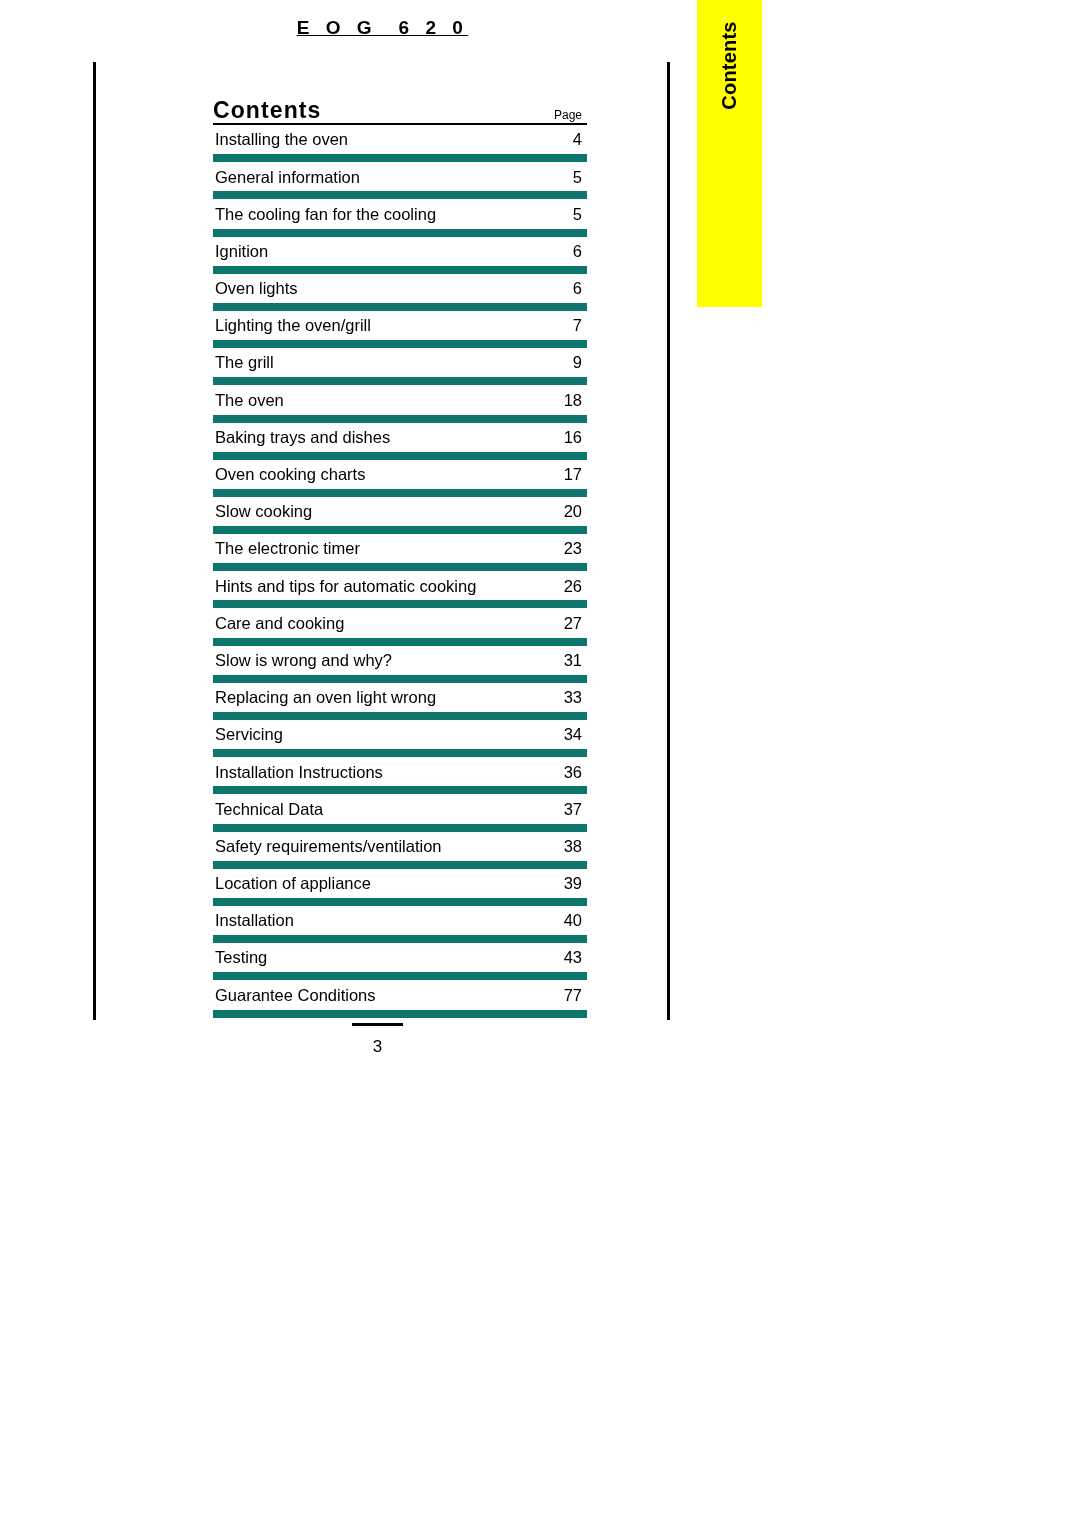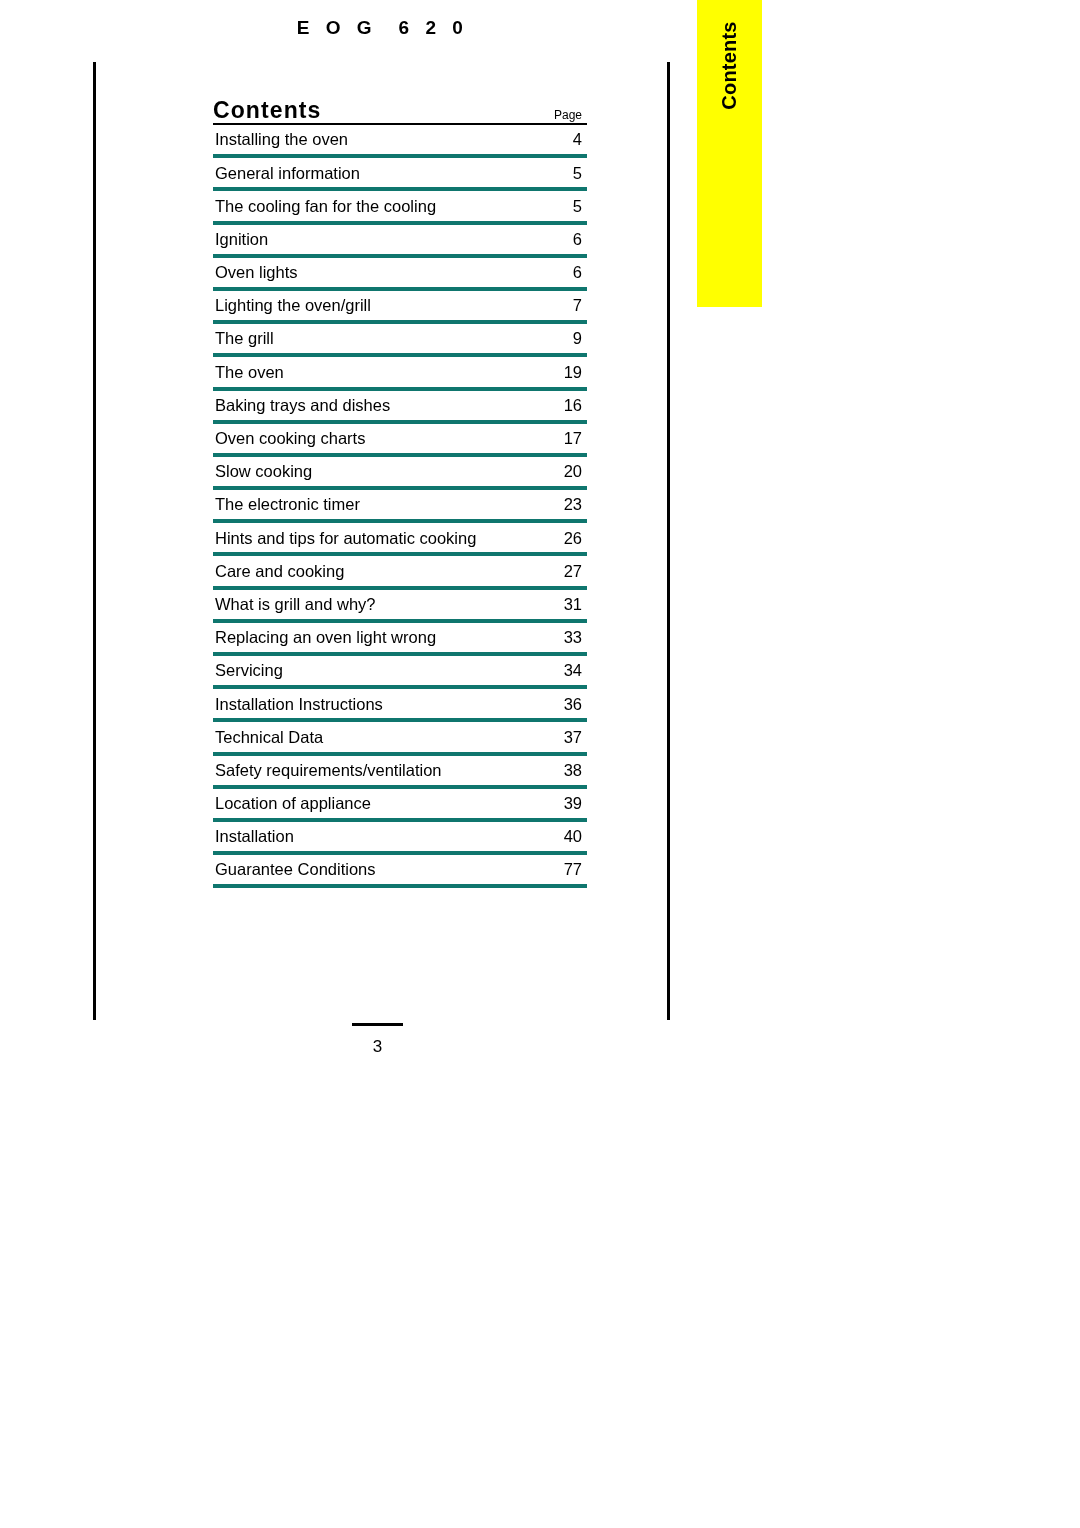--- a/index.html
+++ b/index.html
@@ -21,20 +21,21 @@
     position: absolute;
     left: 0;
     top: 17px;
     width: 765px;
     text-align: center;
     font-size: 19px;
     font-weight: bold;
     letter-spacing: 5.5px;
     color: #000;
     white-space: pre;
+    text-decoration: underline;
   }
 
   
   .rule-vertical {
     position: absolute;
     top: 62px;
     height: 958px;
     width: 3px;
     background: #000;
   }
@@ -101,21 +102,21 @@
 
   
   .toc {
     border-top: 2px solid #000;
   }
   .toc-row {
     display: flex;
     align-items: center;
     justify-content: space-between;
     height: 29.2px;
-    border-bottom: 4px solid #0f766e;
+    border-bottom: 8px solid #0f766e;
     padding: 0 0 0 2px;
   }
   .toc-row-title {
     font-size: 16.5px;
     line-height: 1;
     white-space: nowrap;
   }
   .toc-row-page {
     font-size: 16.5px;
     line-height: 1;
@@ -187,21 +188,21 @@
       <div class="toc-row">
         <span class="toc-row-title">Lighting the oven/grill</span>
         <span class="toc-row-page">7</span>
       </div>
       <div class="toc-row">
         <span class="toc-row-title">The grill</span>
         <span class="toc-row-page">9</span>
       </div>
       <div class="toc-row">
         <span class="toc-row-title">The oven</span>
-        <span class="toc-row-page">19</span>
+        <span class="toc-row-page">18</span>
       </div>
       <div class="toc-row">
         <span class="toc-row-title">Baking trays and dishes</span>
         <span class="toc-row-page">16</span>
       </div>
       <div class="toc-row">
         <span class="toc-row-title">Oven cooking charts</span>
         <span class="toc-row-page">17</span>
       </div>
       <div class="toc-row">
@@ -214,21 +215,21 @@
       </div>
       <div class="toc-row">
         <span class="toc-row-title">Hints and tips for automatic cooking</span>
         <span class="toc-row-page">26</span>
       </div>
       <div class="toc-row">
         <span class="toc-row-title">Care and cooking</span>
         <span class="toc-row-page">27</span>
       </div>
       <div class="toc-row">
-        <span class="toc-row-title">What is grill and why?</span>
+        <span class="toc-row-title">Slow is wrong and why?</span>
         <span class="toc-row-page">31</span>
       </div>
       <div class="toc-row">
         <span class="toc-row-title">Replacing an oven light wrong</span>
         <span class="toc-row-page">33</span>
       </div>
       <div class="toc-row">
         <span class="toc-row-title">Servicing</span>
         <span class="toc-row-page">34</span>
       </div>
@@ -246,20 +247,24 @@
       </div>
       <div class="toc-row">
         <span class="toc-row-title">Location of appliance</span>
         <span class="toc-row-page">39</span>
       </div>
       <div class="toc-row">
         <span class="toc-row-title">Installation</span>
         <span class="toc-row-page">40</span>
       </div>
       <div class="toc-row">
+        <span class="toc-row-title">Testing</span>
+        <span class="toc-row-page">43</span>
+      </div>
+      <div class="toc-row">
         <span class="toc-row-title">Guarantee Conditions</span>
         <span class="toc-row-page">77</span>
       </div>
     </div>
 
 </div>
 
 <div class="footer-rule"></div>
 <div class="footer-page-number">3</div>
 

